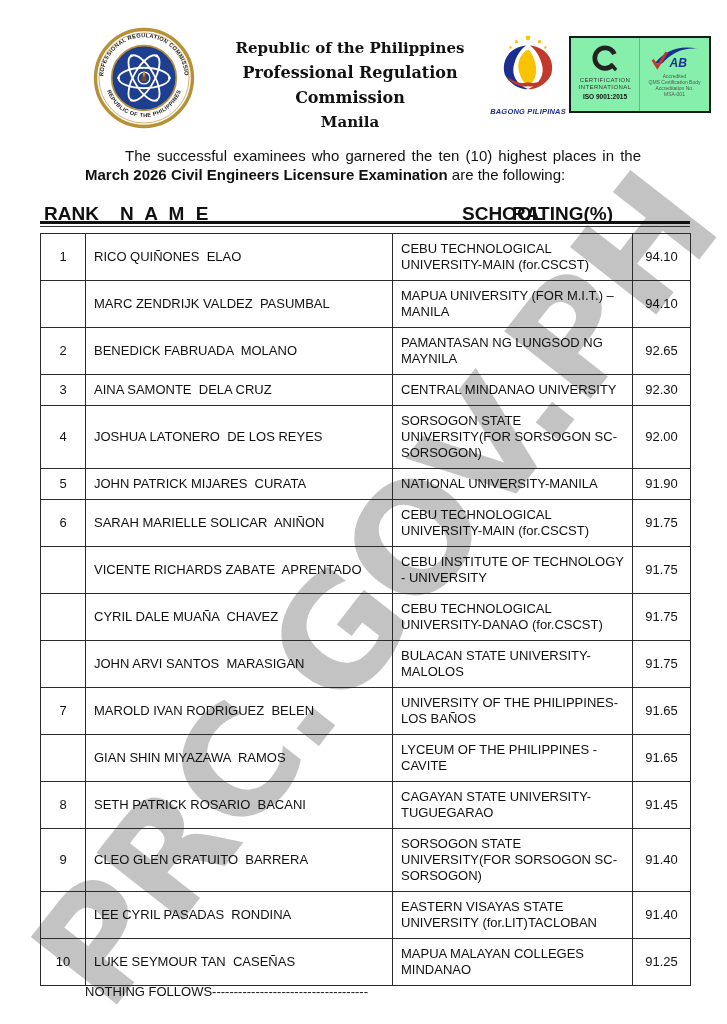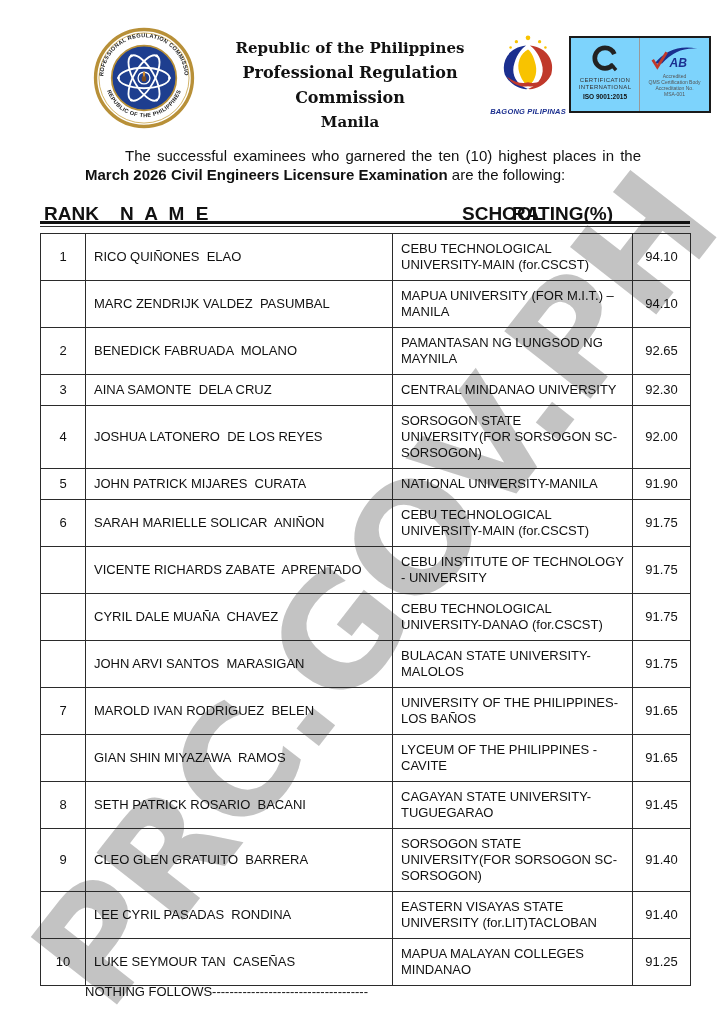--- a/index.html
+++ b/index.html
@@ -19,21 +19,21 @@
   .title-block { position:absolute; left:200px; top:36px; width:300px; text-align:center;
     font-family:"DejaVu Serif","Liberation Serif",serif; font-weight:bold; color:#111; }
   .title-line1 { font-size:15px; line-height:24px; }
   .title-line2 { font-size:16px; line-height:25px; }
   .title-line3 { font-size:15px; line-height:24px; }
 
   .bagong { position:absolute; left:489px; top:32px; width:78px; height:80px; text-align:center; }
   .bagong-label { font-size:7.5px; font-weight:bold; font-style:italic; color:#1b2f8f; letter-spacing:.2px; margin-top:11px; }
 
   .iso-box { position:absolute; left:569px; top:36px; width:142px; height:77px; border:2px solid #1a1a1a;
-    background:#7dd3fc; display:flex; }
+    background:#86efac; display:flex; }
   .iso-left { width:50%; border-right:1px solid #999; display:flex; flex-direction:column; align-items:center; padding-top:4px; }
   .iso-right { width:50%; display:flex; flex-direction:column; align-items:center; padding-top:5px; }
   .iso-cert-name { font-size:6px; letter-spacing:.4px; color:#333; line-height:7px; text-align:center; margin-top:1px; }
   .iso-std { font-size:6.5px; font-weight:bold; color:#111; margin-top:2px; }
   .ab-small { font-size:5px; color:#555; line-height:6px; text-align:center; margin-top:2px; }
 
   
   .intro { position:absolute; left:85px; top:146px; width:556px; font-size:15px; line-height:19px; color:#111; }
   .intro-l1 { text-align:justify; text-align-last:justify; text-indent:40px; }
   .intro-l2 b { font-weight:bold; }

